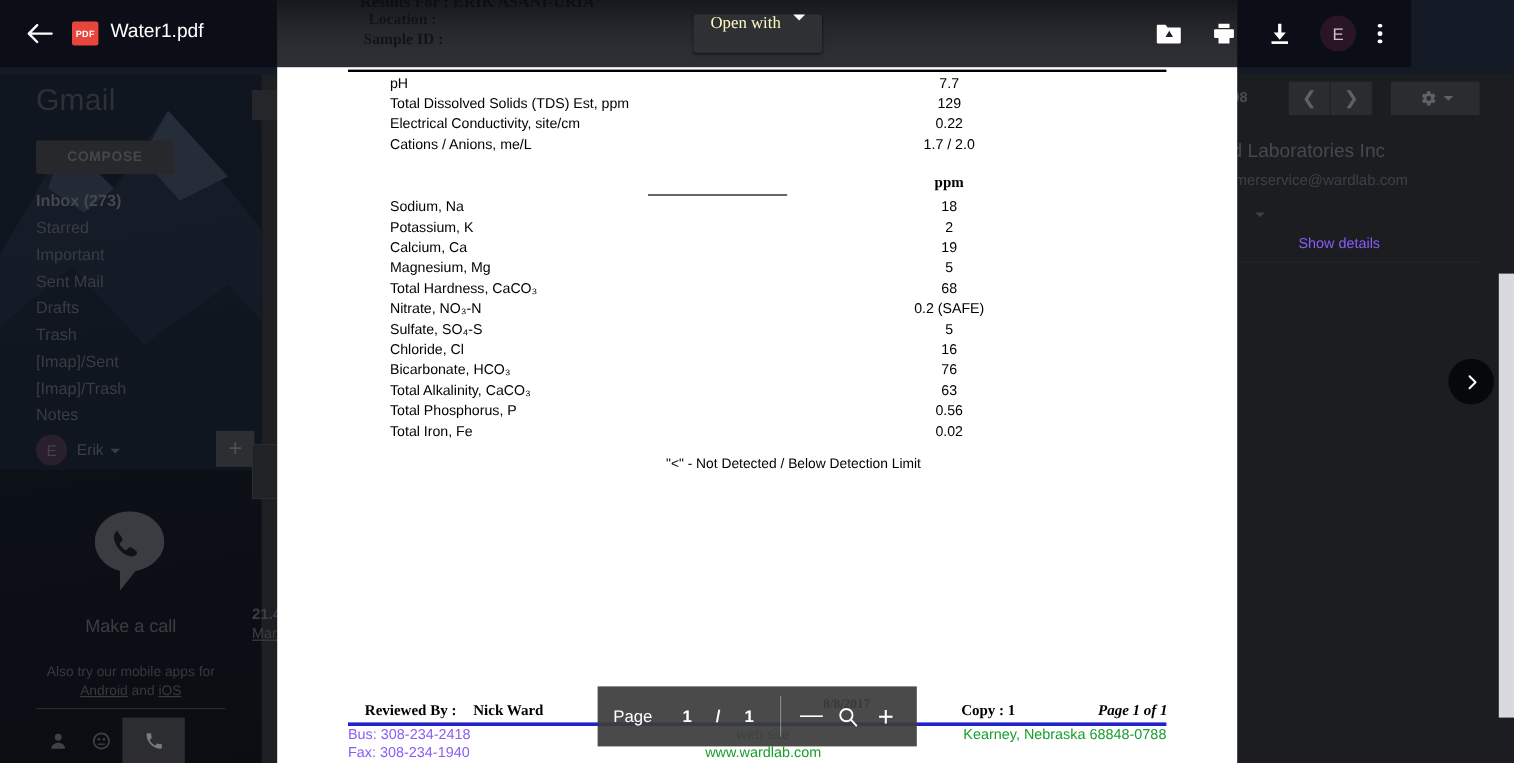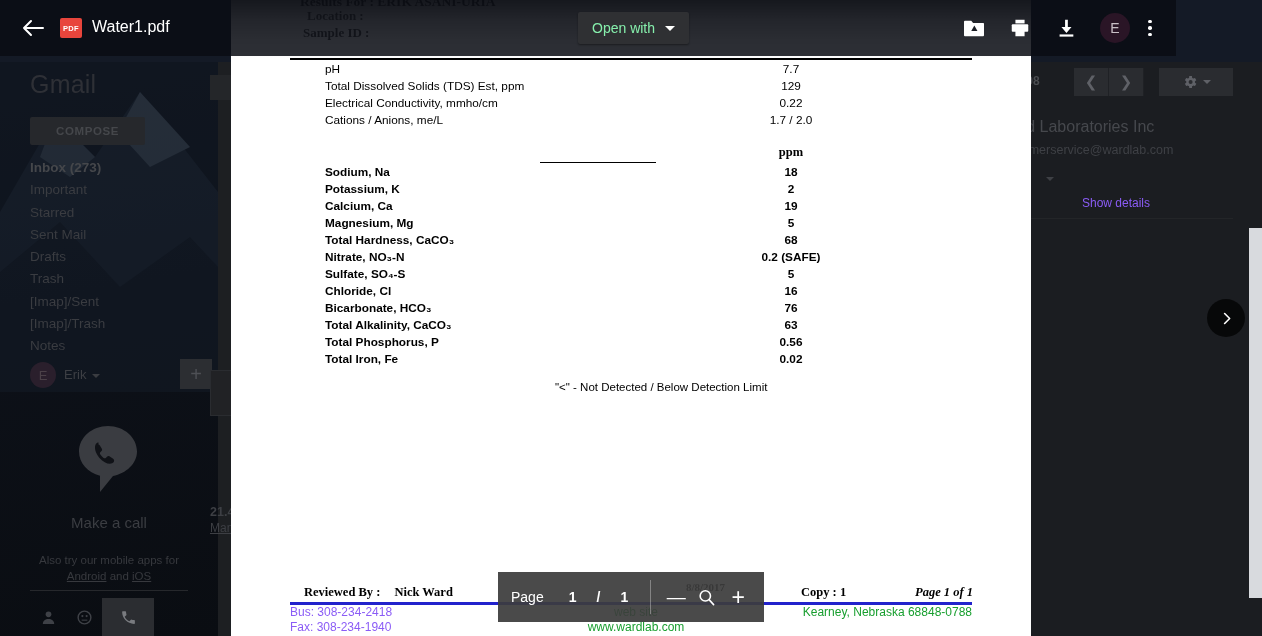--- a/index.html
+++ b/index.html
@@ -221,21 +221,21 @@
   .trow { position: relative; height: 17px; font-size: 11.8px; }
   .tlabel { position: absolute; left: 94px; top: 0; white-space: nowrap; }
   .tval { position: absolute; left: 500px; top: 0; width: 120px; text-align: center; white-space: nowrap; }
   .ppm-head {
     position: absolute; left: 500px; top: 145px; width: 120px; text-align: center;
     font-size: 12.5px; font-weight: bold; font-family: "Liberation Serif", serif;
   }
   .ppm-rule {
     position: absolute; left: 309px; top: 162px; width: 116px; height: 1.4px; background: #000;
   }
-  .tbl2 { position: absolute; left: 0; top: 165px; width: 688px; font-weight: bold; }
+  .tbl2 { position: absolute; left: 0; top: 165px; width: 688px; }
   .footnote {
     position: absolute; left: 324px; top: 381px; font-size: 11.5px; white-space: nowrap;
   }
 
   
   .f-reviewed {
     position: absolute; left: 59px; top: 585px;
     font-size: 12.5px; font-weight: bold; font-family: "Liberation Serif", serif;
   }
   .f-reviewed span { margin-left: 14px; }
@@ -263,23 +263,24 @@
   }
   .f-date {
     position: absolute; left: 455px; top: 581px; font-size: 11px; font-weight: bold;
     font-family: "Liberation Serif", serif;
   }
 
   
   .openwith {
     position: absolute; left: 578px; top: 12px; height: 32px; padding: 0 14px;
     background: #2f3033; border-radius: 2px; z-index: 30;
-    display: flex; align-items: center; gap: 10px;
-    color: #86efac; font-size: 14px;
+    display: flex; gap: 10px;
+    color: #fef9c3; font-size: 14px;
     box-shadow: 0 1px 2px rgba(0,0,0,.4);
+    font-family: Liberation Serif, serif;
   }
   .openwith .caret {
     border-left: 5px solid transparent; border-right: 5px solid transparent;
     border-top: 5px solid #fff;
   }
 
   
   .page-toolbar {
     position: absolute; left: 498px; top: 572px; width: 266px; height: 50px;
     background: rgba(60,60,60,.93); z-index: 30;
@@ -318,22 +319,22 @@
         <polygon points="140,30 190,85 150,105 118,70" fill="#3a4654"></polygon>
         <polygon points="0,210 60,160 120,225 190,175 218,205 218,330 0,330" fill="#141c28"></polygon>
       </svg>
     </div>
 
     <div class="gmail-brand">Gmail</div>
     <div class="compose-btn">COMPOSE</div>
 
     <div class="nav-list">
       <div class="nav-item bold">Inbox (273)</div>
+      <div class="nav-item">Starred</div>
       <div class="nav-item">Important</div>
-      <div class="nav-item">Starred</div>
       <div class="nav-item">Sent Mail</div>
       <div class="nav-item">Drafts</div>
       <div class="nav-item">Trash</div>
       <div class="nav-item">[Imap]/Sent</div>
       <div class="nav-item">[Imap]/Trash</div>
       <div class="nav-item">Notes</div>
     </div>
 
     <div class="acct-row">
       <div class="acct-avatar">E</div>
@@ -415,21 +416,21 @@
     <div class="tbl1">
       <div class="trow">
         <span class="tlabel">pH</span>
         <span class="tval">7.7</span>
       </div>
       <div class="trow">
         <span class="tlabel">Total Dissolved Solids (TDS) Est, ppm</span>
         <span class="tval">129</span>
       </div>
       <div class="trow">
-        <span class="tlabel">Electrical Conductivity, mmho/cm</span>
+        <span class="tlabel">Electrical Conductivity, site/cm</span>
         <span class="tval">0.22</span>
       </div>
       <div class="trow">
         <span class="tlabel">Cations / Anions, me/L</span>
         <span class="tval">1.7 /  2.0</span>
       </div>
     </div>
 
     <div class="ppm-head">ppm</div>
     <div class="ppm-rule"></div>

